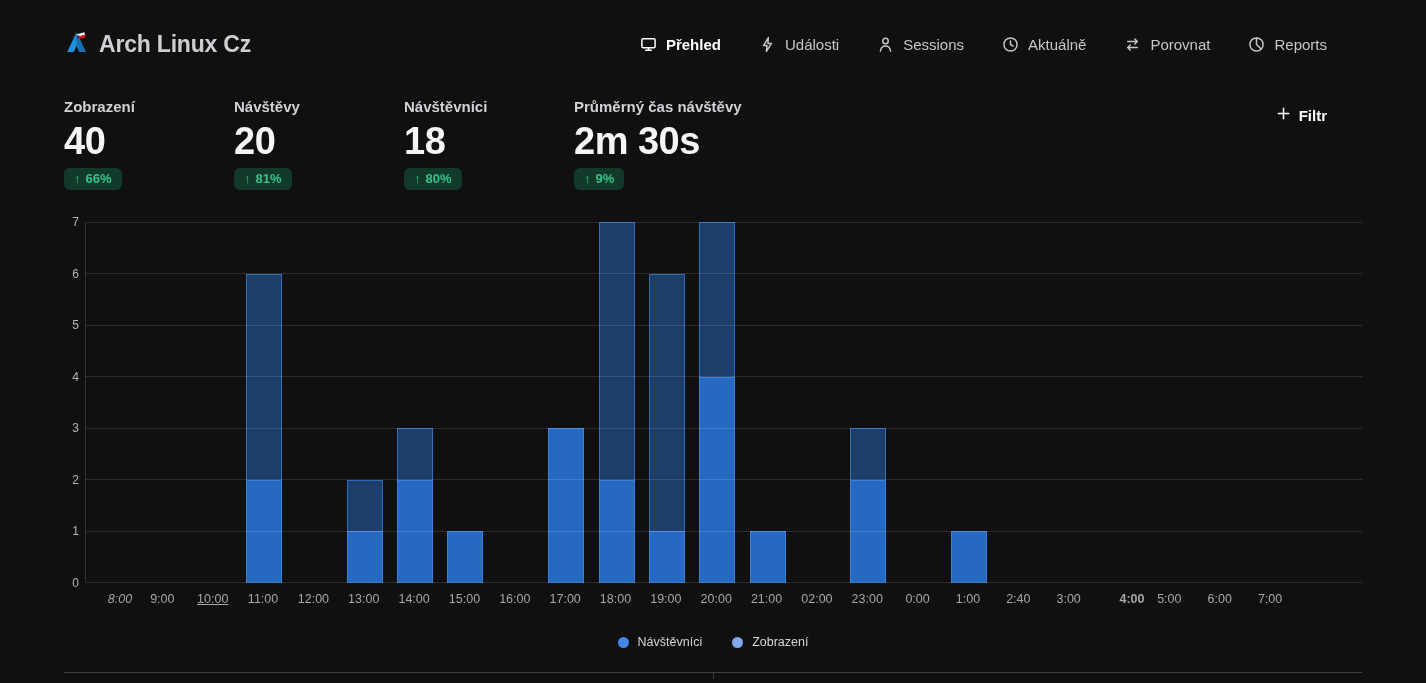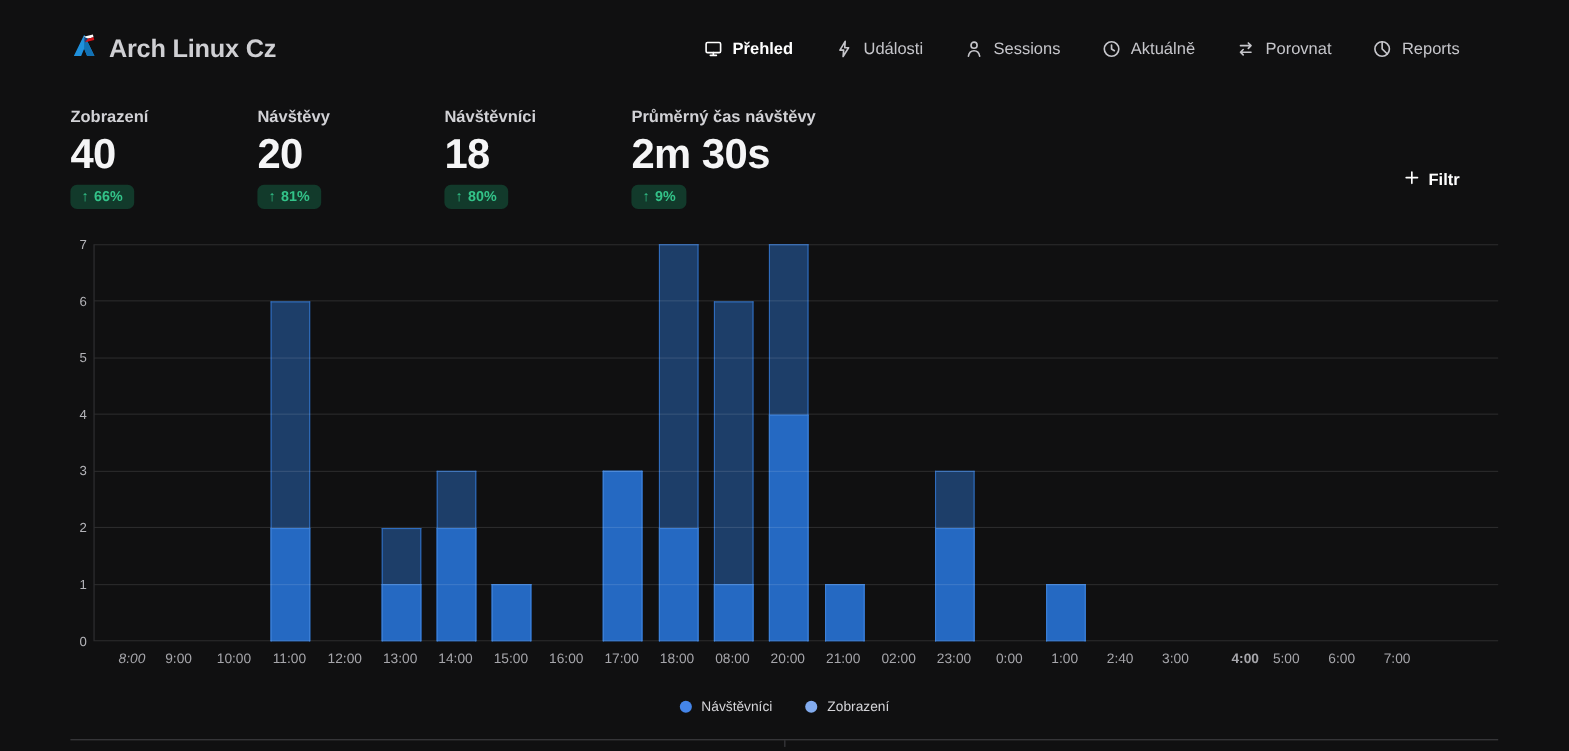--- a/index.html
+++ b/index.html
@@ -23,21 +23,21 @@
   .metric { width:170px; }
   .metric.wide { width:210px; }
   .metric-label { font-size:15px; font-weight:700; color:#d2d2d6; line-height:18px; }
   .metric-value { font-size:38px; font-weight:700; color:#f5f5f6; line-height:46px;
     letter-spacing:-0.5px; margin-top:2px; }
   .badge { display:inline-flex; align-items:center; gap:5px; margin-top:4px;
     background:#123a2b; color:#33c389; font-size:13px; font-weight:700;
     border-radius:6px; padding:3px 10px 4px; }
 
   .controls { position:absolute; top:18px; right:80px; display:flex; flex-direction:column;
-    align-items:flex-start; gap:18px;margin-top:48px; }
+    align-items:flex-start; gap:18px; }
   .filter-btn { display:flex; align-items:center; gap:8px; background:none; border:none;
     color:#fff; font-size:15px; font-weight:700; cursor:pointer; margin-right:19px;
     font-family:inherit; }
   .filter-btn svg { stroke:#fff; stroke-width:1.6; stroke-linecap:round; }
   .date-row { display:flex; gap:10px; }
   .date-select { display:flex; align-items:center; justify-content:space-between;
     width:200px; height:42px; padding:0 14px; background:none; cursor:pointer;
     border:1px solid #3b3b40; border-radius:8px; color:#d6d6da; font-size:15px;
     font-family:inherit; }
   .date-select svg { stroke:#8a8a90; stroke-width:1.6; fill:none; stroke-linecap:round;
@@ -217,30 +217,30 @@
       <div class="bar visitors" style="left: 512.5px; width: 36px; height: 103.143px; background: rgb(37, 105, 194); border-color: rgb(60, 128, 216);"></div>
       <div class="bar visitors" style="left: 562.85px; width: 36px; height: 51.5714px; background: rgb(37, 105, 194); border-color: rgb(60, 128, 216);"></div>
       <div class="bar visitors" style="left: 613.2px; width: 36px; height: 206.286px; background: rgb(37, 105, 194); border-color: rgb(60, 128, 216);"></div>
       <div class="bar visitors" style="left: 663.55px; width: 36px; height: 51.5714px; background: rgb(37, 105, 194); border-color: rgb(60, 128, 216);"></div>
       <div class="bar visitors" style="left: 764.25px; width: 36px; height: 103.143px; background: rgb(37, 105, 194); border-color: rgb(60, 128, 216);"></div>
       <div class="bar visitors" style="left: 864.95px; width: 36px; height: 51.5714px; background: rgb(37, 105, 194); border-color: rgb(60, 128, 216);"></div>
     </div>
   <div class="xlabels" id="xlabels">
       <div class="xlabel" style="left: 56px; font-style: italic;">8:00</div>
       <div class="xlabel" style="left: 98.35px;">9:00</div>
-      <div class="xlabel" style="left: 148.7px;">10:00</div>
+      <div class="xlabel" style="left: 148.7px; text-decoration: underline;">10:00</div>
       <div class="xlabel" style="left: 199.05px;">11:00</div>
       <div class="xlabel" style="left: 249.4px;">12:00</div>
       <div class="xlabel" style="left: 299.75px;">13:00</div>
       <div class="xlabel" style="left: 350.1px;">14:00</div>
       <div class="xlabel" style="left: 400.45px;">15:00</div>
       <div class="xlabel" style="left: 450.8px;">16:00</div>
       <div class="xlabel" style="left: 501.15px;">17:00</div>
       <div class="xlabel" style="left: 551.5px;">18:00</div>
-      <div class="xlabel" style="left: 601.85px;">08:00</div>
+      <div class="xlabel" style="left: 601.85px;">19:00</div>
       <div class="xlabel" style="left: 652.2px;">20:00</div>
       <div class="xlabel" style="left: 702.55px;">21:00</div>
       <div class="xlabel" style="left: 752.9px;">02:00</div>
       <div class="xlabel" style="left: 803.25px;">23:00</div>
       <div class="xlabel" style="left: 853.6px;">0:00</div>
       <div class="xlabel" style="left: 903.95px;">1:00</div>
       <div class="xlabel" style="left: 954.3px;">2:40</div>
       <div class="xlabel" style="left: 1004.65px;">3:00</div>
       <div class="xlabel" style="left: 1068px; font-weight: bold;">4:00</div>
       <div class="xlabel" style="left: 1105.35px;">5:00</div>

